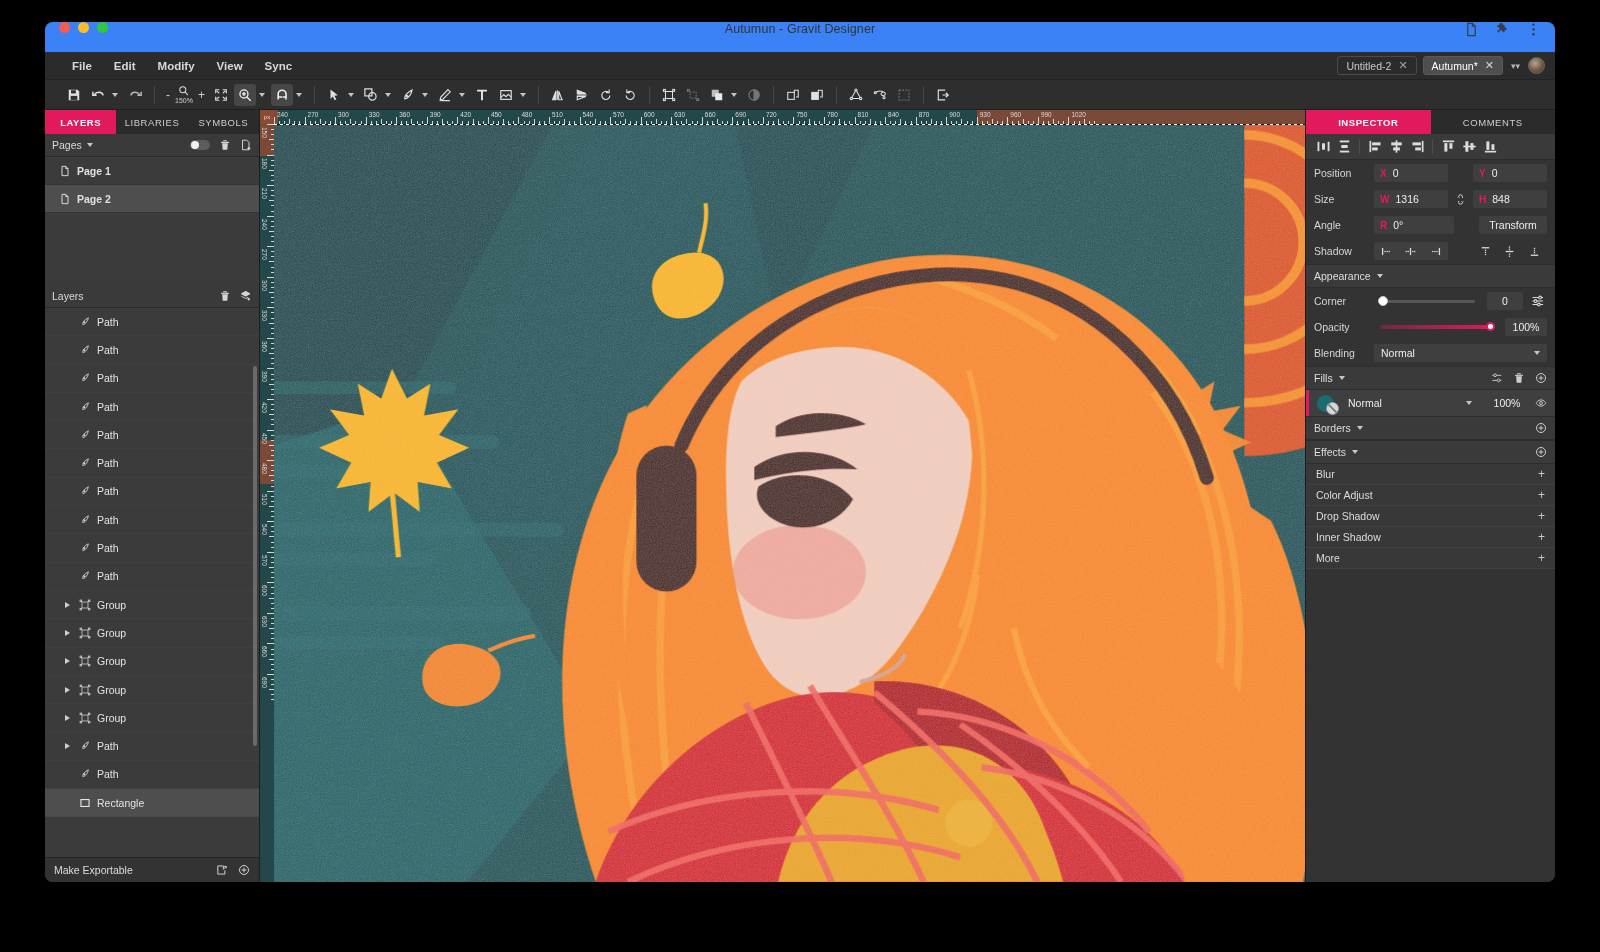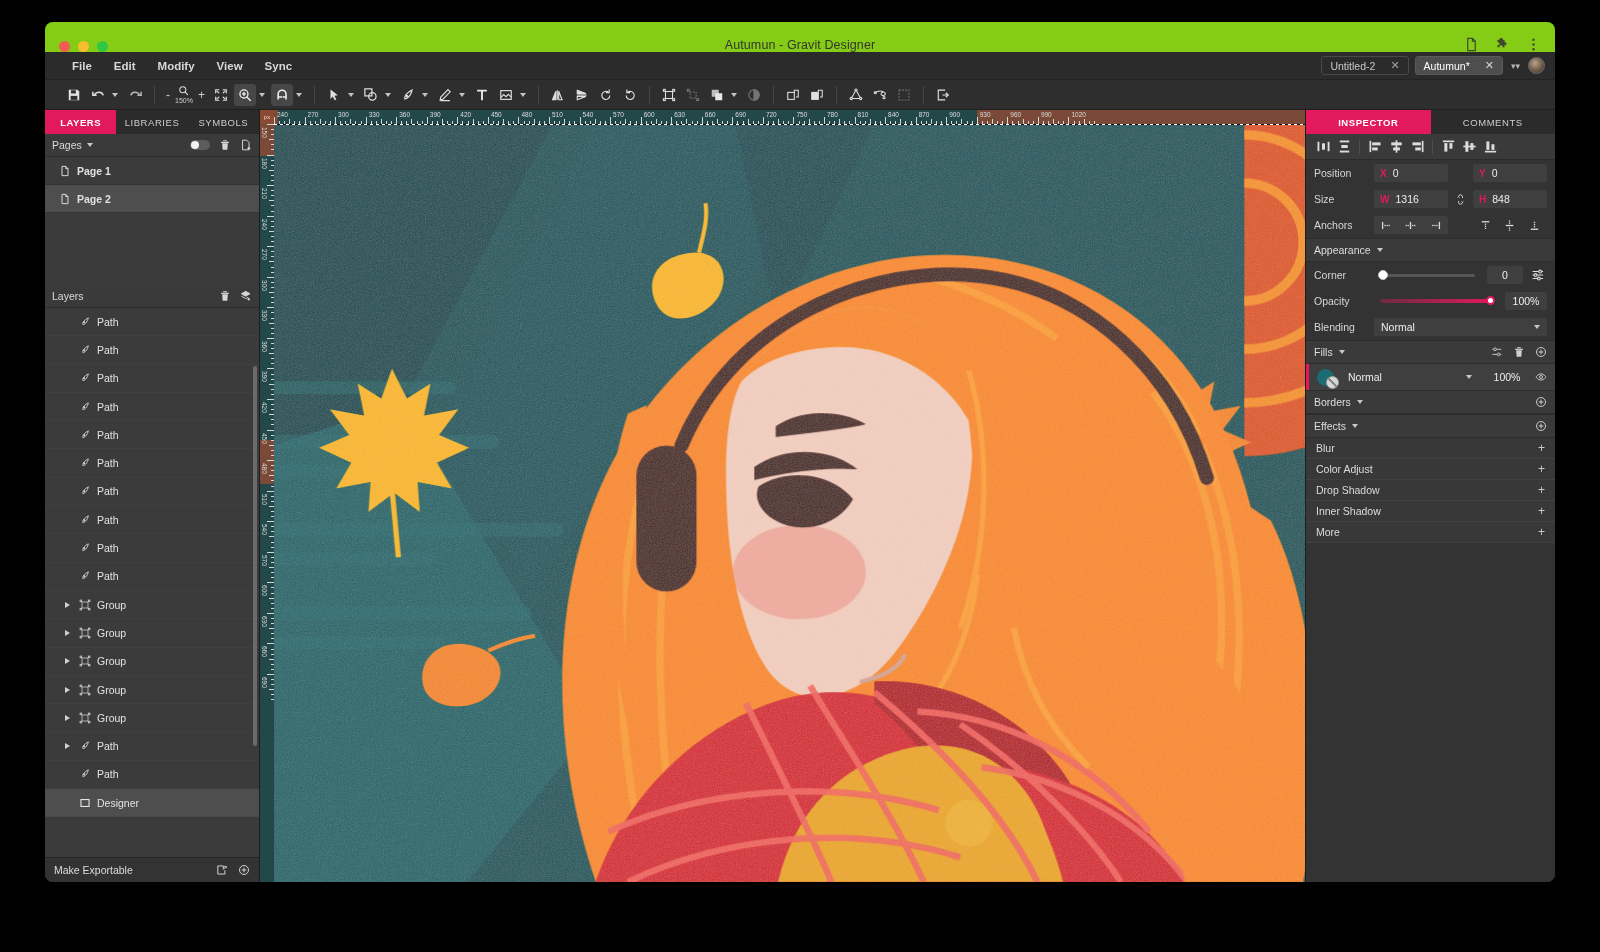--- a/index.html
+++ b/index.html
@@ -10,22 +10,22 @@
   }
   .app{
     position:absolute;left:45px;top:22px;width:1510px;height:860px;
     background:#2b2b2b;border-radius:8px;overflow:hidden;
     box-shadow:0 10px 40px rgba(0,0,0,.6);
     display:flex;flex-direction:column;
   }
 
   
   .titlebar{
-    height:30px;background:#84cc16;flex:0 0 30px;position:relative;
-    display:flex;align-items:flex-end;
+    height:30px;background:#3b82f6;flex:0 0 30px;position:relative;
+    display:flex;align-items:flex-start;
   }
   .traffic{display:flex;gap:8px;padding-left:14px;}
   .dot{width:11px;height:11px;border-radius:50%;}
   .dot.r{background:#f45b52;}
   .dot.y{background:#f9bd2e;}
   .dot.g{background:#2fc840;}
   .title{
     position:absolute;left:0;right:0;text-align:center;
     font-size:12.5px;color:#333;letter-spacing:.1px;
   }
@@ -35,21 +35,21 @@
   
   .menubar{
     height:28px;flex:0 0 28px;background:#2b2b2b;display:flex;align-items:center;
     padding-left:16px;position:relative;border-bottom:1px solid #222;
   }
   .menu-item{
     font-size:11.5px;color:#d8d8d8;padding:3px 11px;cursor:default;border-radius:2px;font-weight:bold;
   }
   .tabs{margin-left:auto;display:flex;align-items:center;gap:6px;padding-right:10px;}
   .doctab{
-    display:flex;align-items:center;gap:15px;height:19px;padding:0 8px;
+    display:flex;align-items:center;gap:7px;height:19px;padding:0 8px;
     border-radius:3px;font-size:10.5px;color:#c9c9c9;background:transparent;
     border:1px solid #4a4a4a;
   }
   .doctab.active{background:#4e4e4e;border-color:#5a5a5a;color:#fff;}
   .doctab .x{font-size:11px;opacity:.75;}
   .chev{color:#b5b5b5;font-size:9px;margin:0 2px;}
   .avatar{
     width:17px;height:17px;border-radius:50%;
     background:radial-gradient(circle at 40% 35%, #b9a18a 0%, #6f5a47 55%, #3a2f26 100%);
     border:1px solid #6a6a6a;
@@ -717,21 +717,21 @@
                 <path d="M12.4 2.4c-1.4.9-5.3 3-6.7 5.7-.8 1.6-.6 3.4-.6 3.4s2-.4 3.2-1.4c2.3-2 4-5.9 4.1-7.7z"></path>
                 <circle cx="7.1" cy="8.4" r="1.3" fill="#d8d8d8" stroke="none"></circle>
               </svg>
               <span>Path</span>
             </div>
             <div class="lrow sel">
               <span class="notri"></span>
               <svg class="lico" viewBox="0 0 16 16" fill="none" stroke="#e4e4e4" stroke-width="1.5">
                 <rect x="2.6" y="3.4" width="10.8" height="9.2"></rect>
               </svg>
-              <span>Designer</span>
+              <span>Rectangle</span>
             </div>
           </div>
         <div class="vscroll"></div>
       </div>
 
       <div class="makeexp">
         <span>Make Exportable</span>
         <span class="sp">
           <svg class="hic" viewBox="0 0 16 16" fill="none" stroke="currentColor" stroke-width="1.3">
               <path d="M2.4 2.6h7.4v4"></path>
@@ -1310,23 +1310,32 @@
             <path d="M5.6 4.6a2.4 2.4 0 014.8 0v1.6"></path>
             <path d="M10.4 11.4a2.4 2.4 0 01-4.8 0V9.8"></path>
             <path d="M4.4 5.6l1.2-1 1.2 1M11.6 10.4l-1.2 1-1.2-1"></path>
           </svg>
         <div class="fld">
           <span class="k">H</span>
           <span>848</span>
         </div>
       </div>
 
-
       <div class="frow">
-        <span class="flabel">Anchors</span>
+        <span class="flabel">Angle</span>
+        <div class="fld">
+          <span class="k">R</span>
+          <span>0°</span>
+        </div>
+        <span class="linkico"></span>
+        <div class="btnfld">Transform</div>
+      </div>
+
+      <div class="frow">
+        <span class="flabel">Shadow</span>
         <div class="anchgrp">
           <div class="anchbtn">
             <svg width="13" height="13" viewBox="0 0 16 16" fill="#dcdcdc">
                 <rect x="2.4" y="3.6" width="1.6" height="8.8"></rect>
                 <rect x="5.4" y="7.2" width="1.6" height="1.6"></rect>
                 <rect x="8" y="7.2" width="1.6" height="1.6"></rect>
                 <rect x="10.6" y="7.2" width="1.6" height="1.6"></rect>
               </svg>
           </div>
           <div class="anchbtn">

